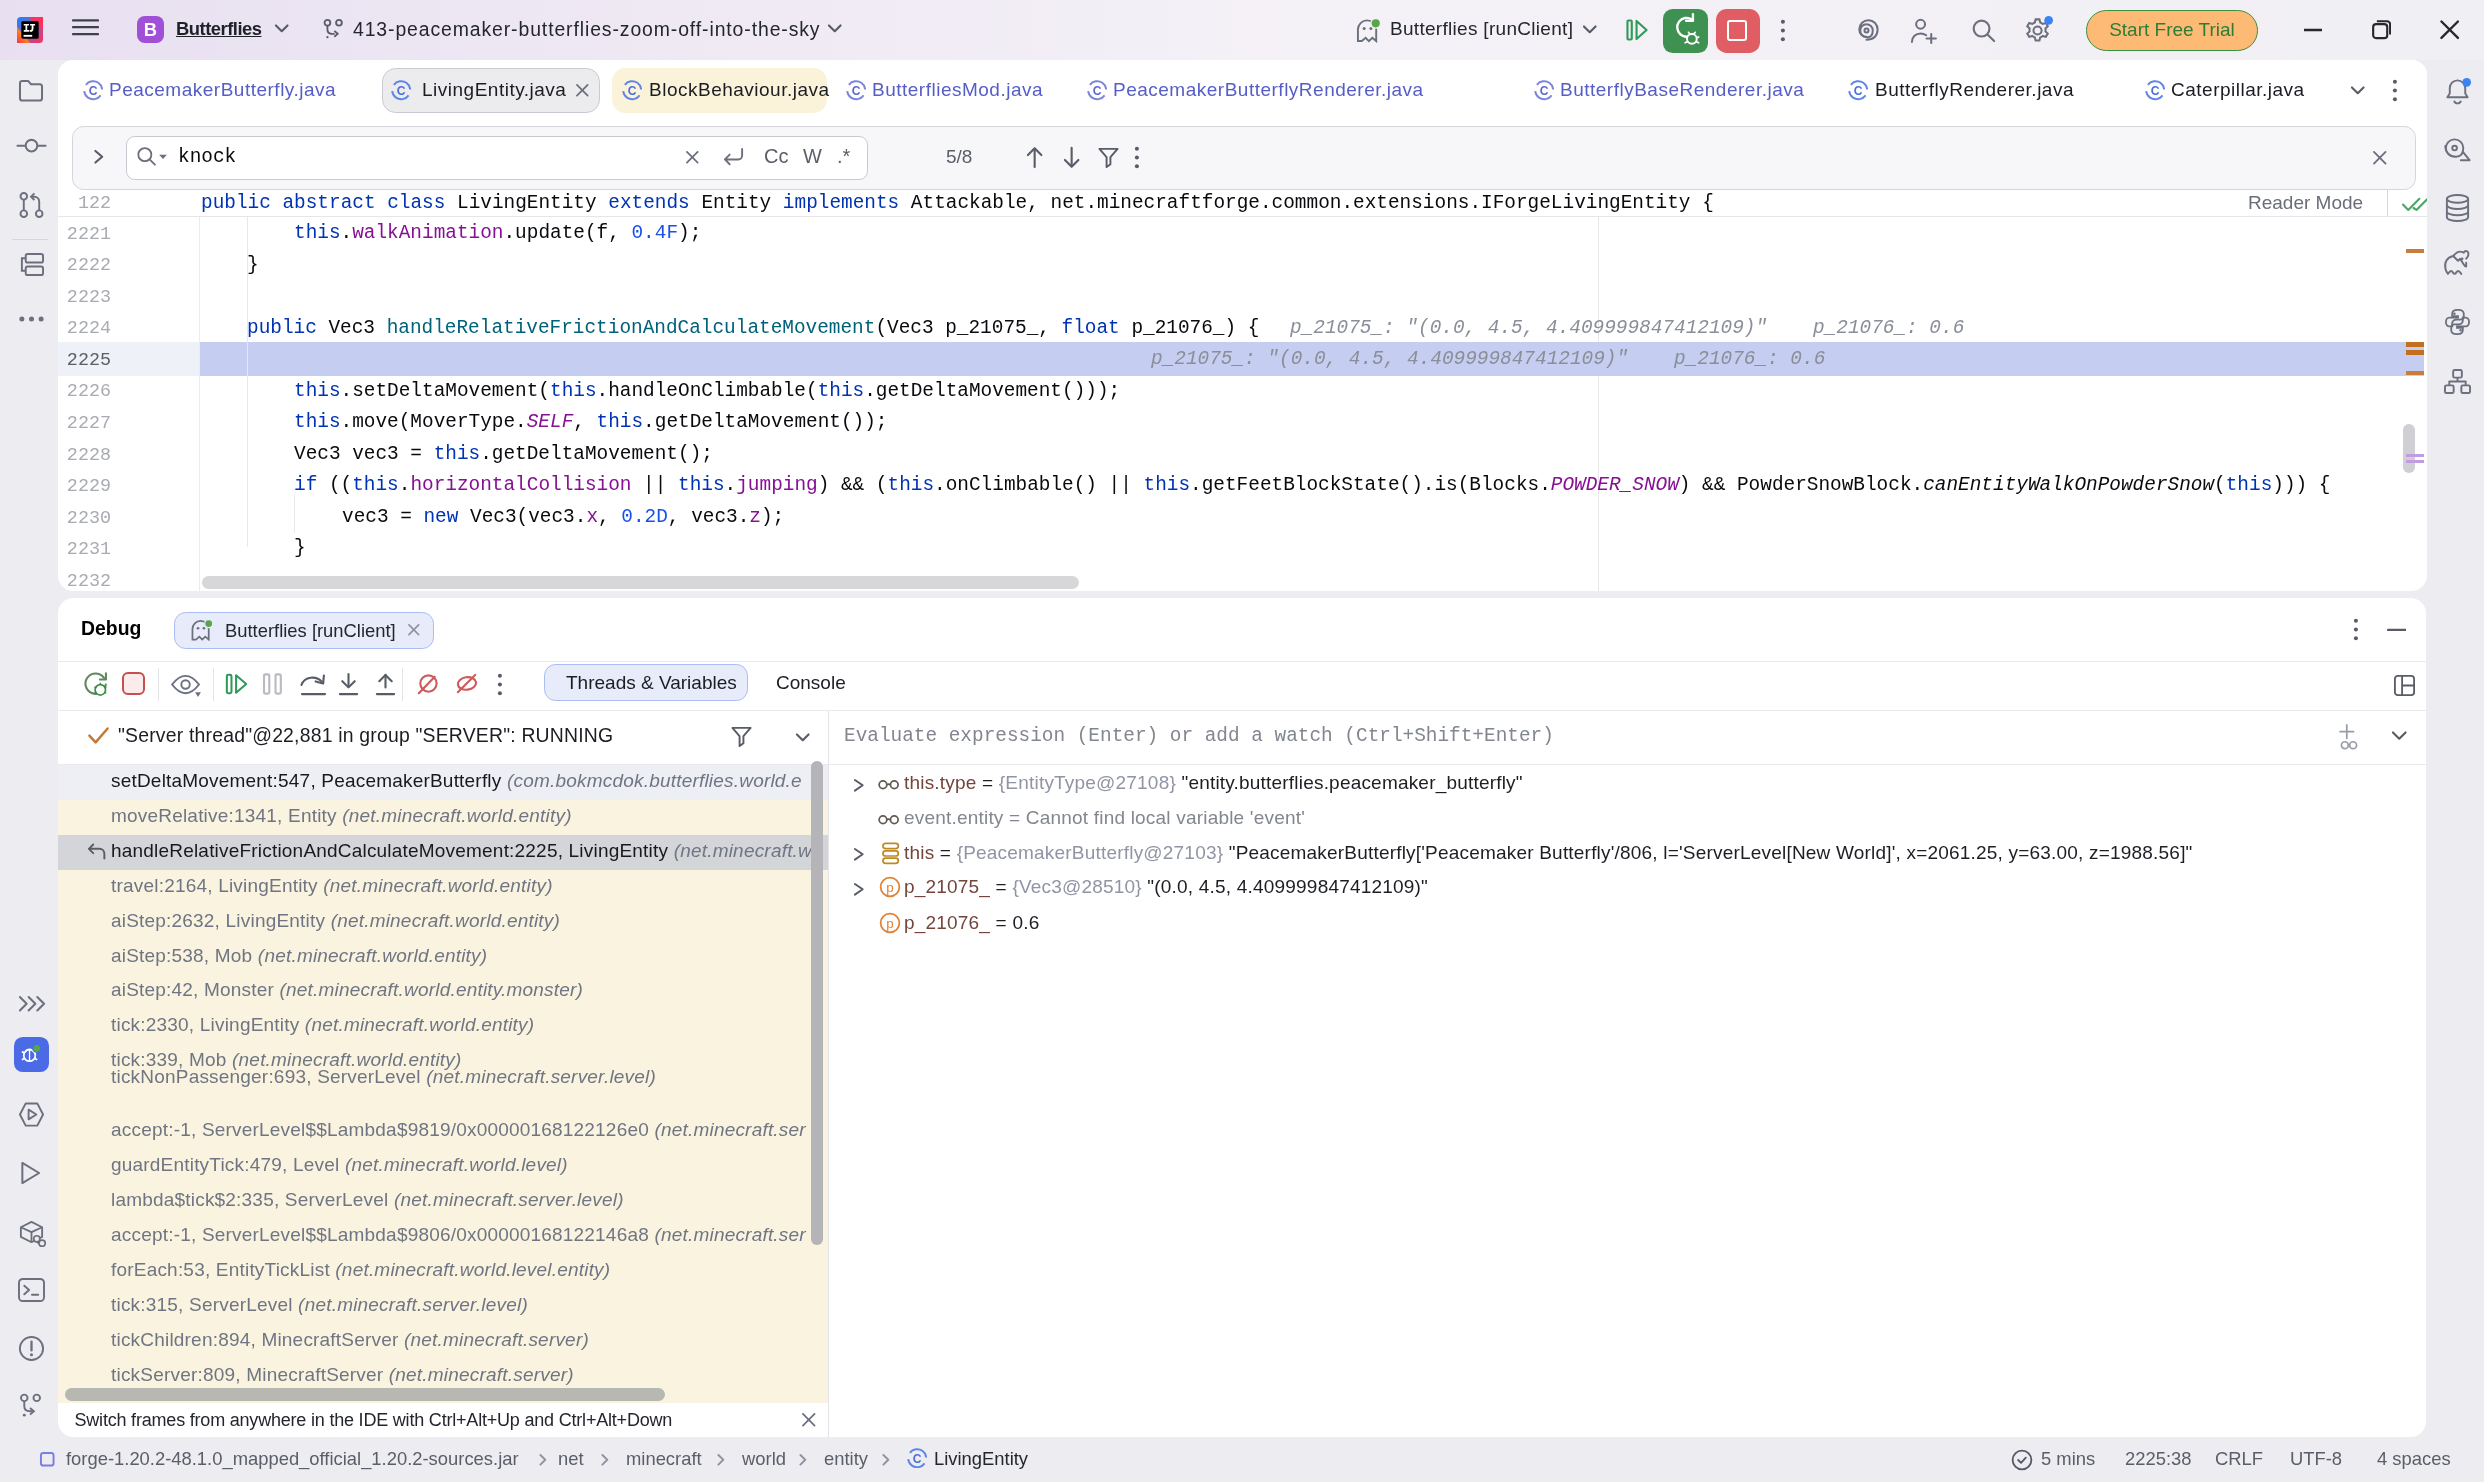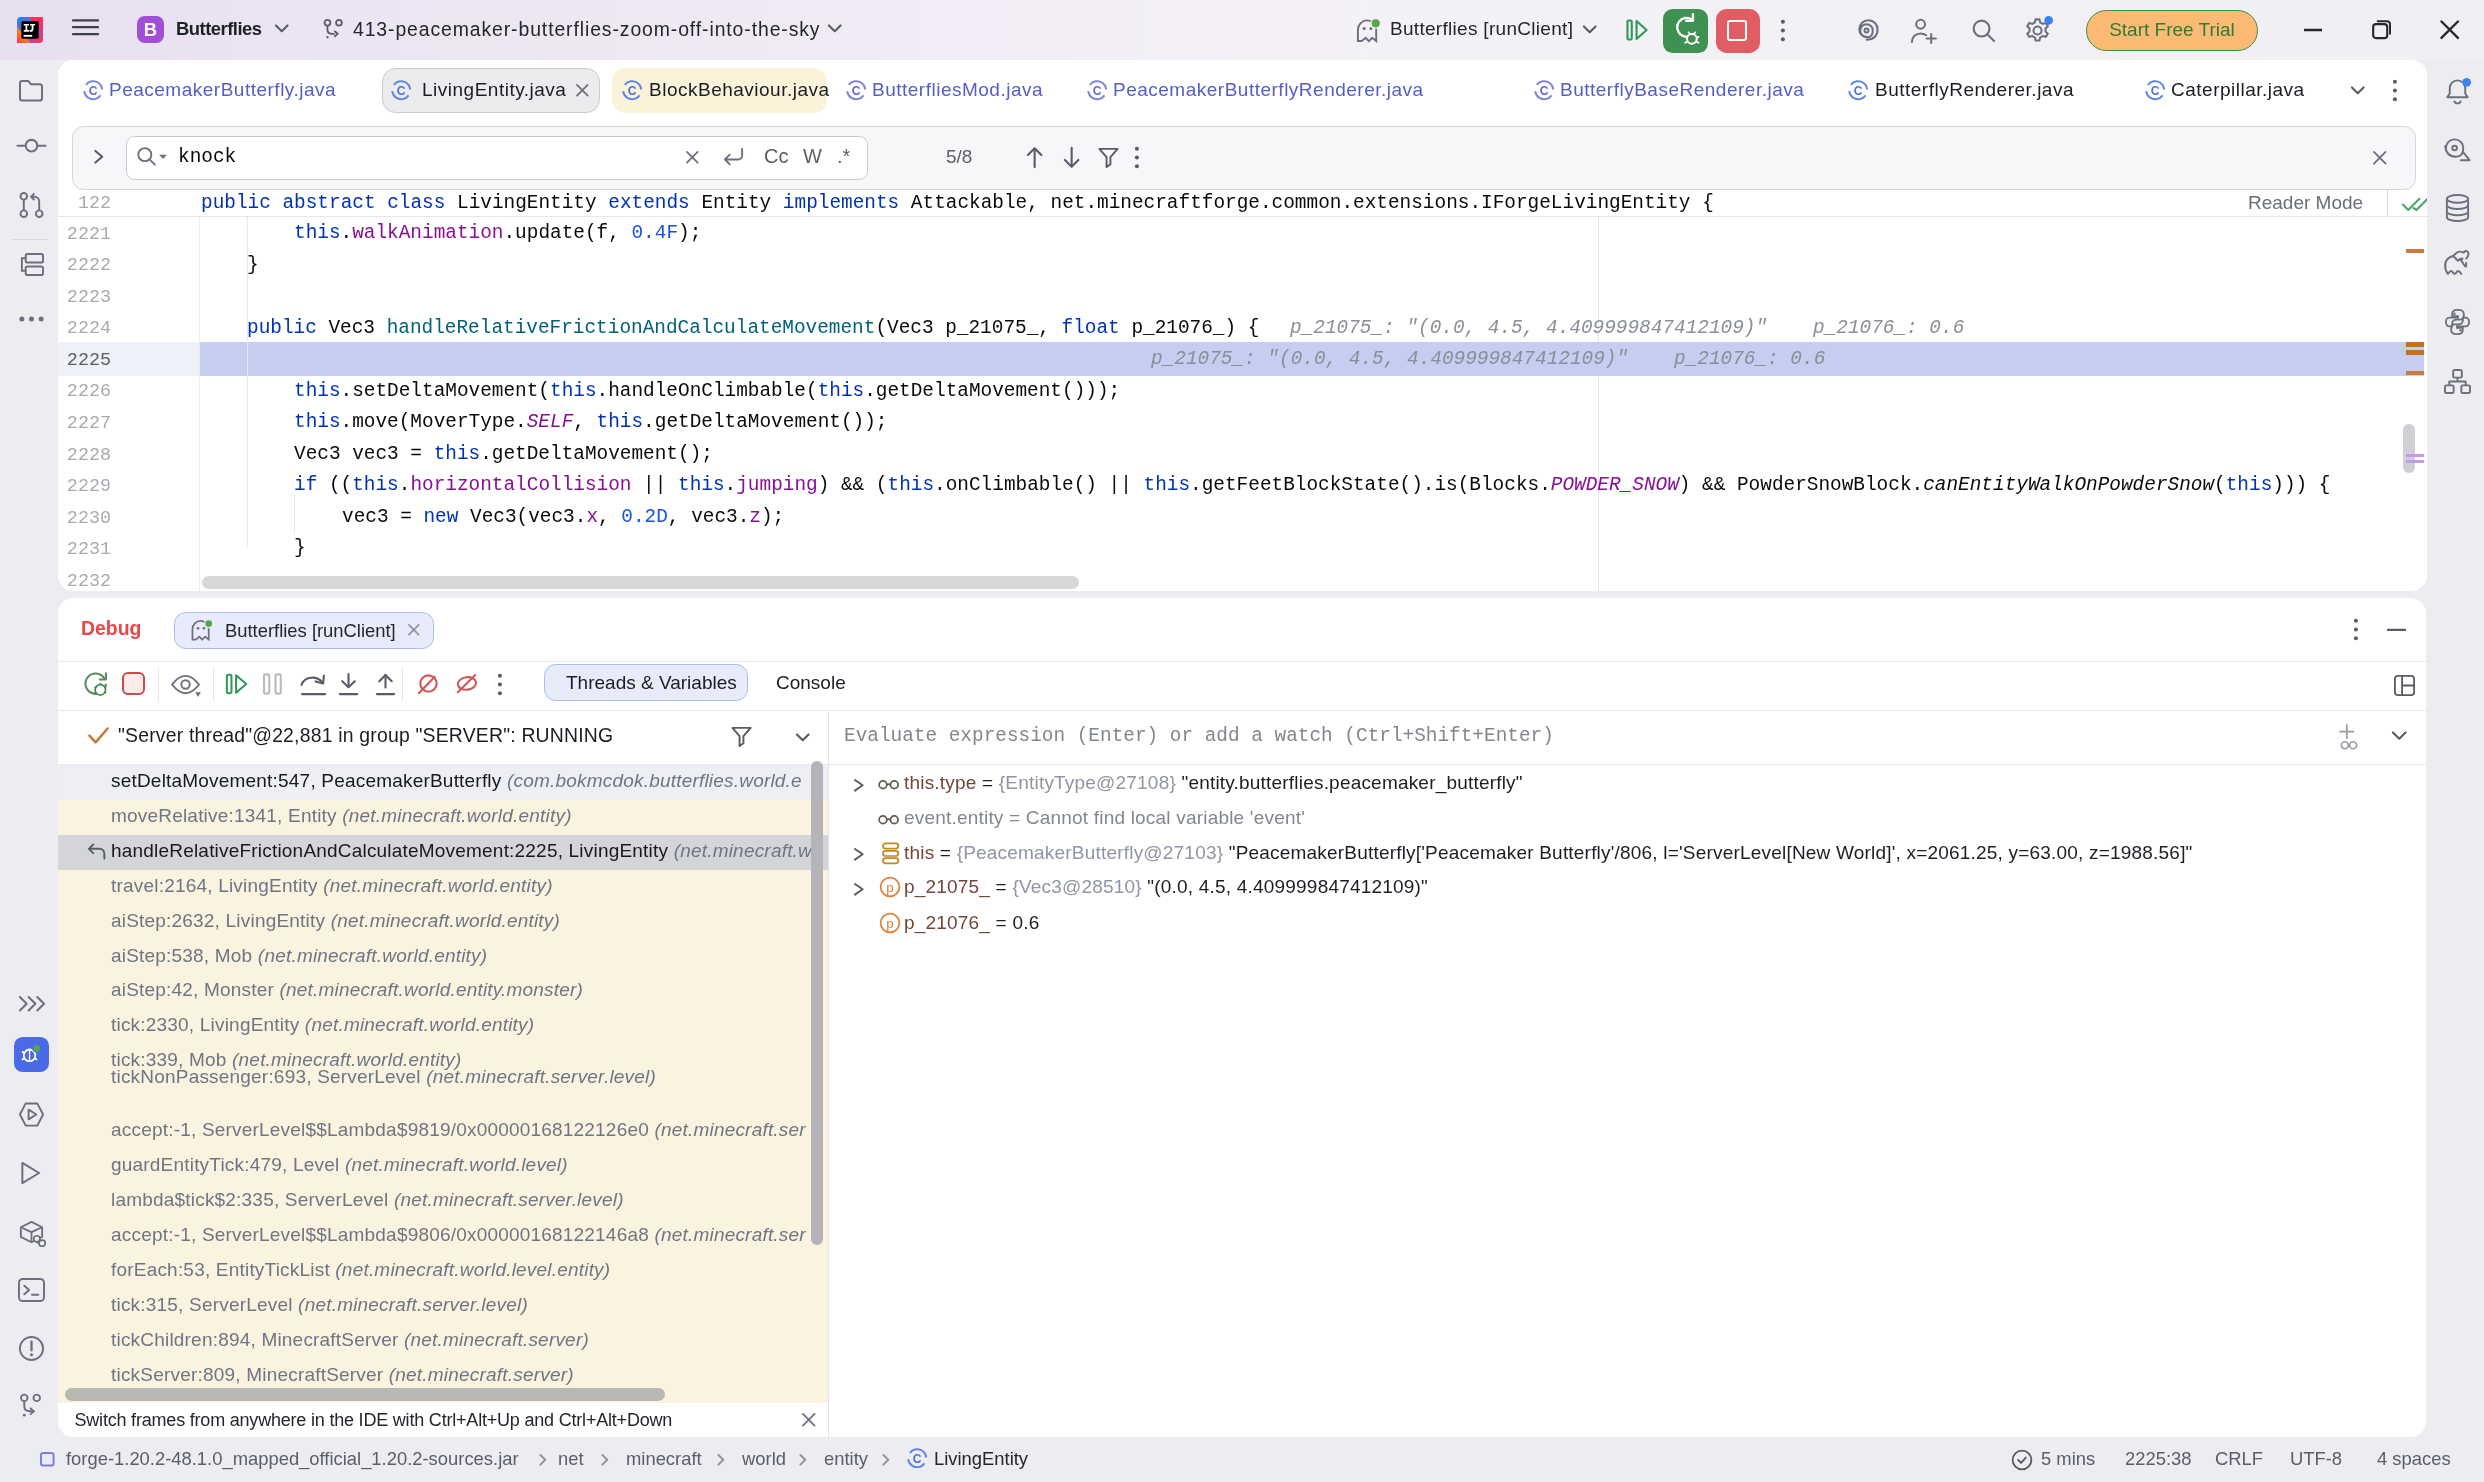--- a/index.html
+++ b/index.html
@@ -54,21 +54,21 @@
 
   <svg class="abs" style="left:72px;top:18.4px;" width="27" height="23" viewBox="0 0 28 24">
     <g stroke="#3E4149" stroke-width="2.4" stroke-linecap="round">
       <line x1="1" y1="2.4" x2="27" y2="2.4"></line>
         <line x1="1" y1="9.6" x2="27" y2="9.6"></line>
         <line x1="1" y1="16.8" x2="27" y2="16.8"></line>
     </g>
   </svg>
 
   <div class="abs" style="left:137px;top:15.5px;width:27px;height:27px;border-radius:7.8px;background:#A04FD6;color:#fff;font-size:18.4px;font-weight:700;text-align:center;line-height:27px;">B</div>
-  <div class="abs" style="left:176px;top:17.5px;font-size:18.4px;font-weight:700;letter-spacing:-0.5px;color:#1E2128;">Butterflies</div>
+  <div class="abs" style="left:176px;top:17.5px;font-size:18.4px;font-weight:700;letter-spacing:-0.5px;color:#1E2128;text-decoration:underline;">Butterflies</div>
   <svg class="abs" style="left:274px;top:23px;" width="15.5" height="11.6" viewBox="0 0 16 12">
       <path d="M2 2.5 L8 8.5 L14 2.5" stroke="#585C66" stroke-width="2.2" fill="none" stroke-linecap="round" stroke-linejoin="round"></path>
     </svg>
 
   <svg class="abs" style="left:323px;top:18.4px;" width="20.4" height="24" viewBox="0 0 21 25">
     <g stroke="#585C66" stroke-width="1.9" fill="none">
       <circle cx="4.5" cy="5" r="3"></circle>
         <circle cx="16.5" cy="5" r="3"></circle>
         <path d="M4.5 8 v4 c0 3 2 4.5 5 4.5 h2.5"></path>
         <path d="M16.5 8 v0"></path>
@@ -357,21 +357,21 @@
   <div class="abs" style="left:2348px;top:290px;width:18.4px;height:4.9px;background:#C2701F;"></div>
   <div class="abs" style="left:2348px;top:311px;width:18.4px;height:3.9px;background:#C77D3D;"></div>
 
   <div class="abs" style="left:2345px;top:364px;width:11.6px;height:49px;background:#D0D0D4;border-radius:5.8px;"></div>
   <div class="abs" style="left:2348px;top:394px;width:18.4px;height:2.9px;background:#C39BE0;"></div>
   <div class="abs" style="left:2348px;top:400px;width:18.4px;height:2.9px;background:#C39BE0;"></div>
 </div>
 
 <div class="abs" id="debug" style="left:58px;top:598px;width:2368px;height:839px;background:#fff;border-radius:15.5px;overflow:hidden;">
 
-  <div class="abs" style="left:23px;top:19.4px;font-size:19.4px;font-weight:700;color:#ef4444;">Debug</div>
+  <div class="abs" style="left:23px;top:19.4px;font-size:19.4px;font-weight:700;color:#000000;">Debug</div>
   <div class="abs" style="left:116px;top:13.6px;width:260px;height:37px;background:#E7EBFA;border:1px solid #A9BCF4;border-radius:11.6px;"></div>
   <svg class="abs" style="left:132px;top:21.3px;" width="25" height="22" viewBox="0 0 26 23">
     <path d="M2.5 21.5 V10.5 a8.5 8.5 0 0 1 17 0 v11 l-3.6-3 -3.2 3 -3-3 -3.6 3 Z" fill="none" stroke="#6C707E" stroke-width="1.8"></path>
     <circle cx="8.3" cy="9.7" r="1.4" fill="#6C707E"></circle>
       <circle cx="14.5" cy="9.7" r="1.4" fill="#6C707E"></circle>
     <circle cx="19.5" cy="4.8" r="4.2" fill="#57A64A" stroke="#E7EBFA" stroke-width="1.3"></circle>
   </svg>
   <div class="abs" style="left:167px;top:22px;font-size:18.4px;color:#24262E;">Butterflies [runClient]</div>
   <svg class="abs" style="left:349px;top:25px;" width="13.6" height="13.6" viewBox="0 0 14 14">
       <g stroke="#9094A0" stroke-width="1.7" stroke-linecap="round">

